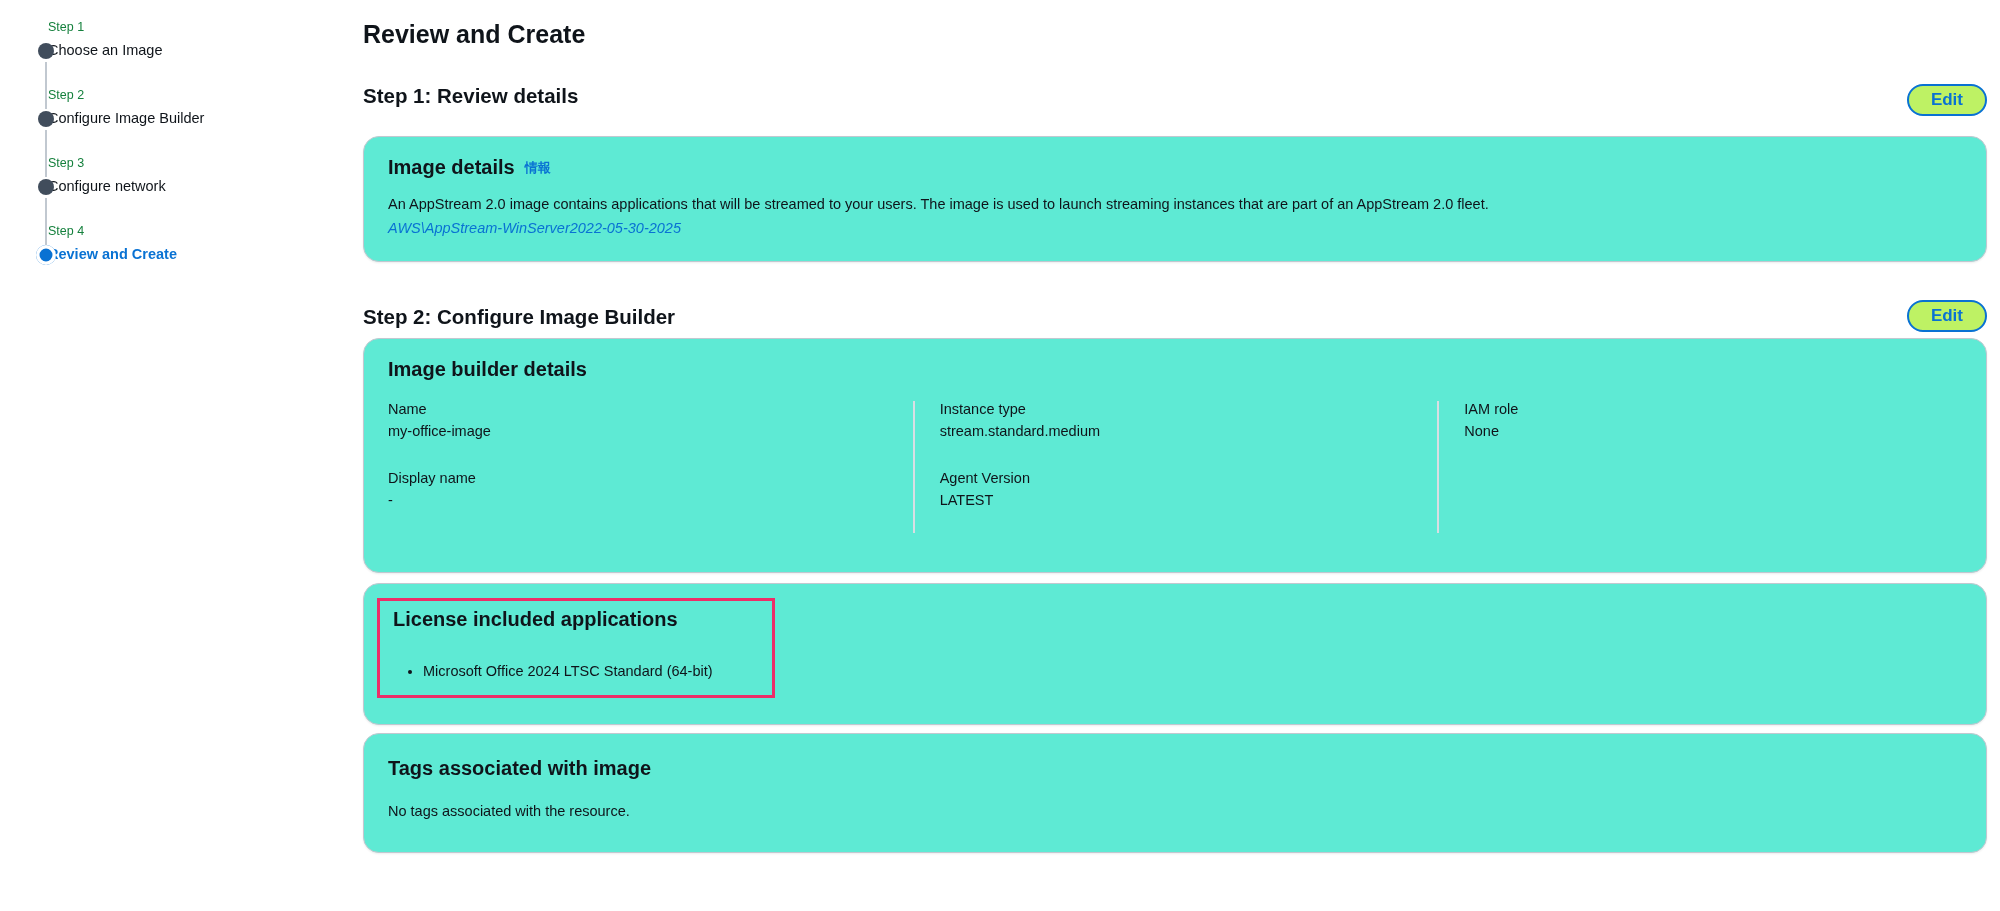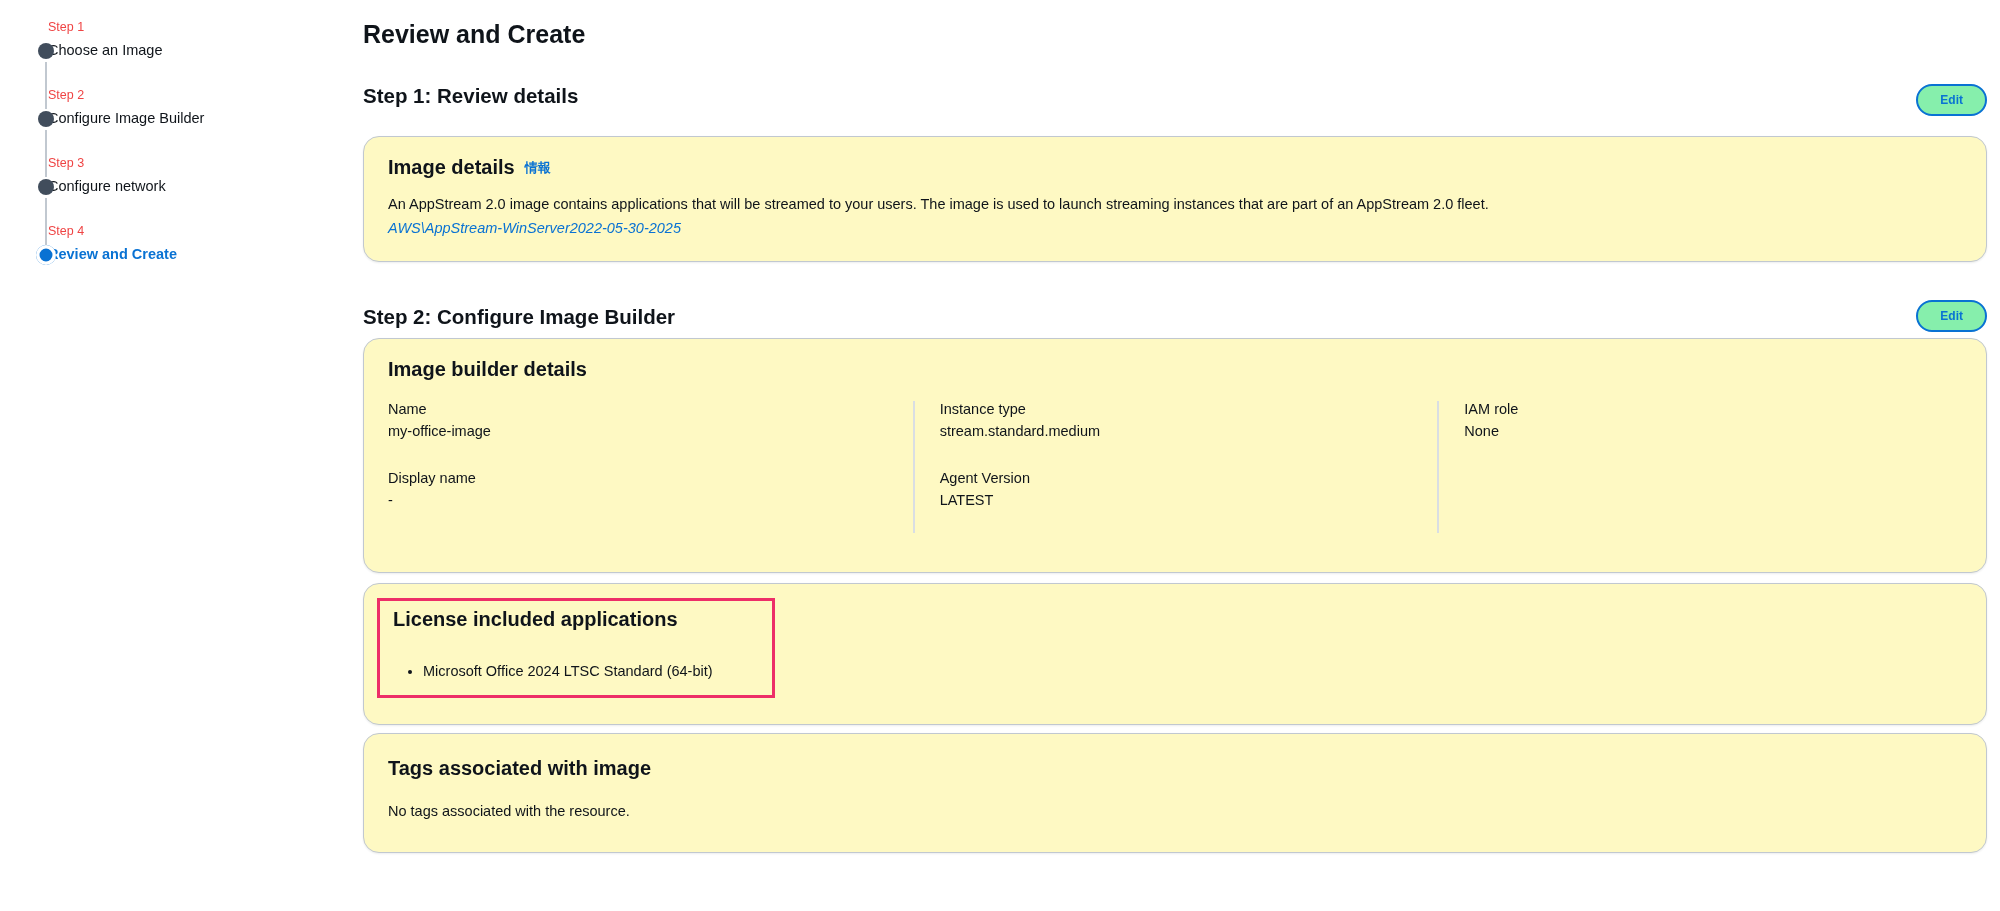--- a/index.html
+++ b/index.html
@@ -5,21 +5,21 @@
   * { margin:0; padding:0; box-sizing:border-box; }
   html,body { background:#fff; }
   body {
     width:2000px; height:911px; position:relative; overflow:hidden;
     font-family:"Liberation Sans", sans-serif; color:#0f141a;
   }
 
   
   .wizard { position:absolute; left:19px; top:20px; width:330px; }
   .wizard-step { position:relative; padding-left:29px; margin-bottom:29px; }
-  .step-label { font-size:12.5px; color:#ef4444; line-height:15px; }
+  .step-label { font-size:12.5px; color:#15803d; line-height:15px; }
   .step-name { font-size:14.5px; color:#0f141a; line-height:17px; margin-top:7px; }
   .wizard-step.active .step-name { color:#0972d3; font-weight:700; }
   .step-circle {
     position:absolute; left:19px; top:23px; width:16px; height:16px;
     border-radius:50%; background:#414d5c;
   }
   .wizard-step.active .step-circle {
     left:17px; top:21px; width:20px; height:20px;
     background:#0972d3; box-shadow:inset 0 0 0 3.5px #fff;
   }
@@ -30,28 +30,28 @@
 
   
   .main { position:absolute; left:363px; top:0; width:1624px; }
   .page-title { font-size:25px; font-weight:700; margin-top:20px; line-height:28px; }
 
   .section-header {
     display:flex; justify-content:space-between; align-items:center; margin-top:26px;
   }
   .section-heading { font-size:20.5px; font-weight:700; line-height:25px; }
   .edit-btn {
-    background:#86efac; border:2px solid #0972d3; border-radius:18px;
-    color:#0972d3; font-weight:700; font-size:12px;
+    background:#bef264; border:2px solid #0972d3; border-radius:18px;
+    color:#0972d3; font-weight:700; font-size:17px;
     font-family:"Liberation Sans", sans-serif;
     height:32px; padding:0 22px; cursor:pointer; margin-top:10px;
   }
 
   .card {
-    background:#fef9c3; border:1px solid #c1c8d0; border-radius:16px;
+    background:#5eead4; border:1px solid #c1c8d0; border-radius:16px;
     padding:18px 24px 24px; margin-top:20px;
     box-shadow:0 1px 2px rgba(0,28,36,0.08);
   }
   .card-title { font-size:20px; font-weight:700; line-height:24px; display:inline-block; }
   .info-link { font-size:13px; font-weight:700; color:#0972d3; margin-left:10px;
     vertical-align:2px; text-decoration:none; cursor:pointer; }
   .card-desc { font-size:14.5px; line-height:18px; margin-top:16px; color:#0f141a; }
   .field-label { font-size:14.5px; line-height:17px; color:#0f141a; }
   .field-value { font-size:14.5px; line-height:17px; color:#0f141a; margin-top:5px; }
   .mt22 { margin-top:22px; }

